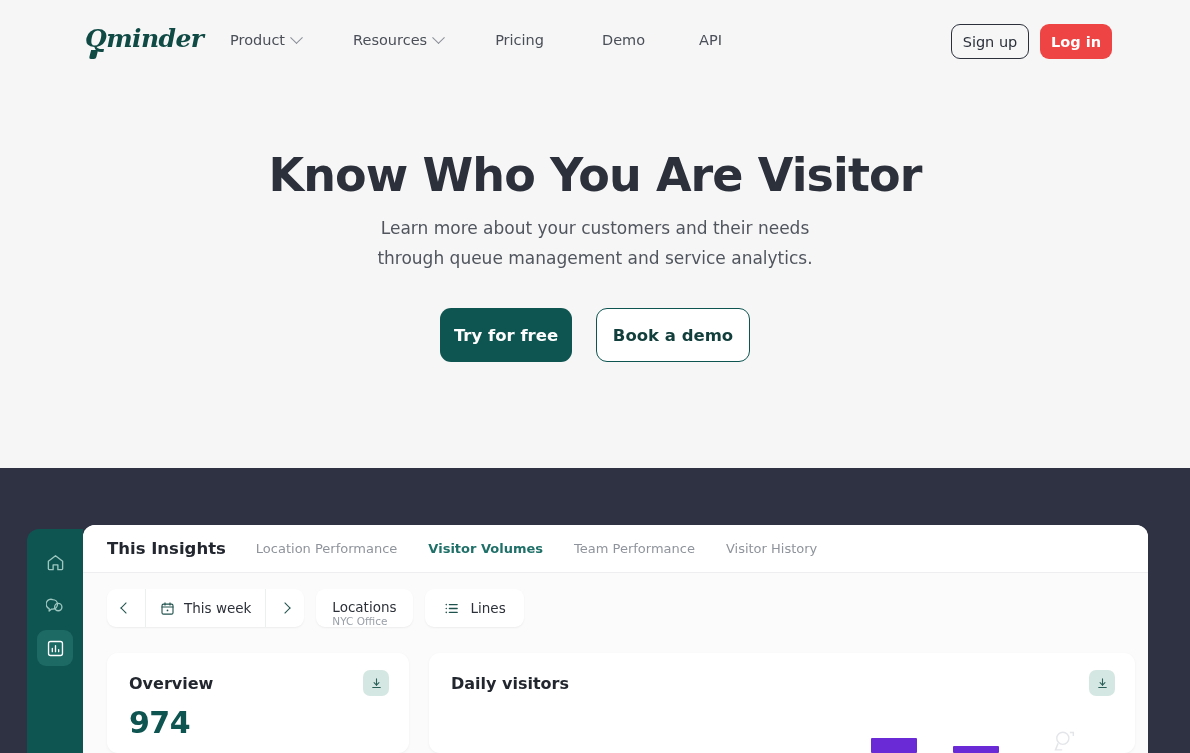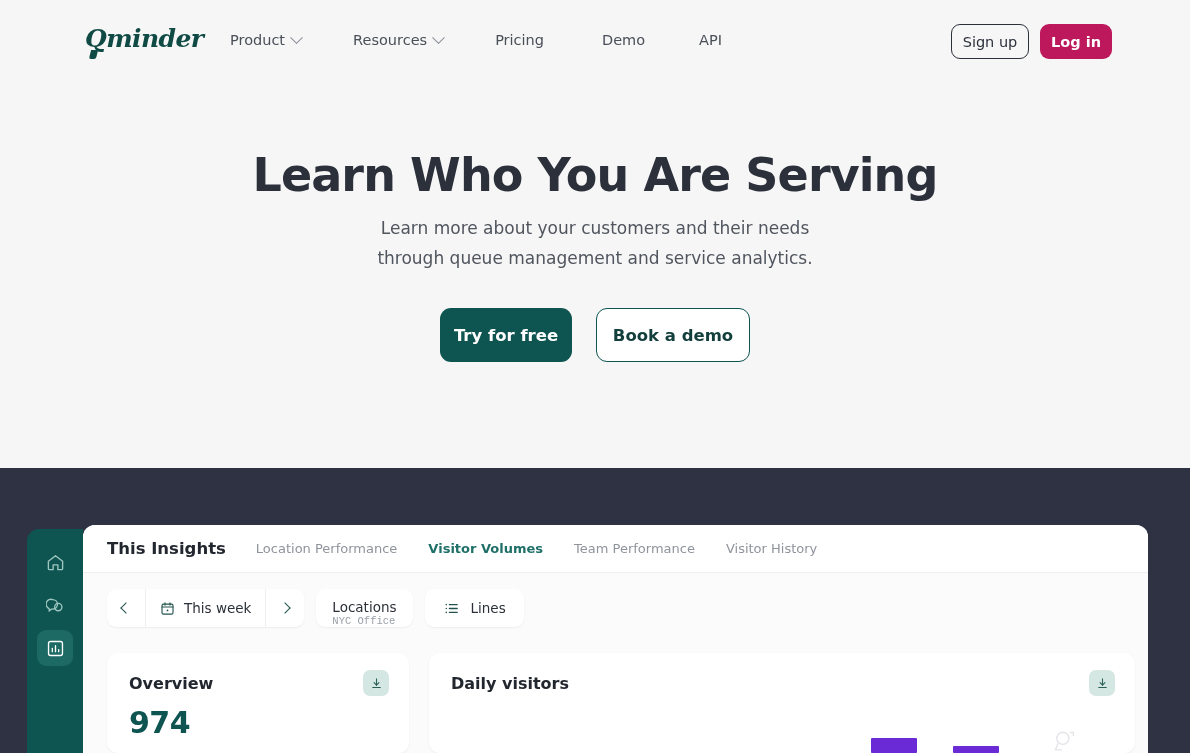--- a/index.html
+++ b/index.html
@@ -65,21 +65,21 @@
     width: 78px; height: 35px;
     border: 1.6px solid #2b303b; border-radius: 9px;
     background: #f6f6f6; color: #2b303b;
     font-size: 14.5px; font-weight: 500;
     display: flex; align-items: center; justify-content: center;
     cursor: pointer;
   }
   .btn-login {
     width: 72px; height: 35px;
     border: none; border-radius: 9px;
-    background: #be185d; color: #ffffff;
+    background: #ef4444; color: #ffffff;
     font-size: 14.5px; font-weight: 600;
     display: flex; align-items: center; justify-content: center;
     cursor: pointer;
     text-align: right;
   }
 
   
   .hero-title {
     position: absolute; left: 0; top: 148px; width: 1190px;
     text-align: center;
@@ -191,21 +191,21 @@
 
   .tb-loc {
     height: 38px; background: #ffffff; border-radius: 9px;
     display: flex; align-items: center; gap: 10px;
     padding: 0 16px; cursor: pointer;
     box-shadow: 0 1px 2px rgba(0,0,0,0.06);
     flex-direction: column;
   }
   .tb-loc-txt { display: flex; flex-direction: column; line-height: 1.2; }
   .tb-loc-lbl { font-size: 13.5px; color: #2c3038; }
-  .tb-loc-val { font-size: 10.5px; color: #9aa0a8; font-family: Liberation Mono, monospace; }
+  .tb-loc-val { font-size: 10.5px; color: #9aa0a8; }
 
   .tb-lines {
     height: 38px; background: #ffffff; border-radius: 9px;
     display: flex; align-items: center; gap: 11px;
     padding: 0 18px; cursor: pointer;
     box-shadow: 0 1px 2px rgba(0,0,0,0.06);
   }
   .tb-lines span { font-size: 13.5px; color: #2c3038; }
 
   
@@ -284,21 +284,21 @@
         </div>
       </div>
 
       <div class="authbtns">
         <div class="btn-signup">Sign up</div>
         <div class="btn-login">Log in</div>
       </div>
 
     </div>
 
-    <div class="hero-title">Learn Who You Are Serving</div>
+    <div class="hero-title">Know Who You Are Visitor</div>
 
     <div class="hero-sub">
       <div>Learn more about your customers and their needs</div>
       <div>through queue management and service analytics.</div>
     </div>
 
     <div class="hero-ctas">
       <div class="btn-try">Try for free</div>
       <div class="btn-book">Book a demo</div>
     </div>

